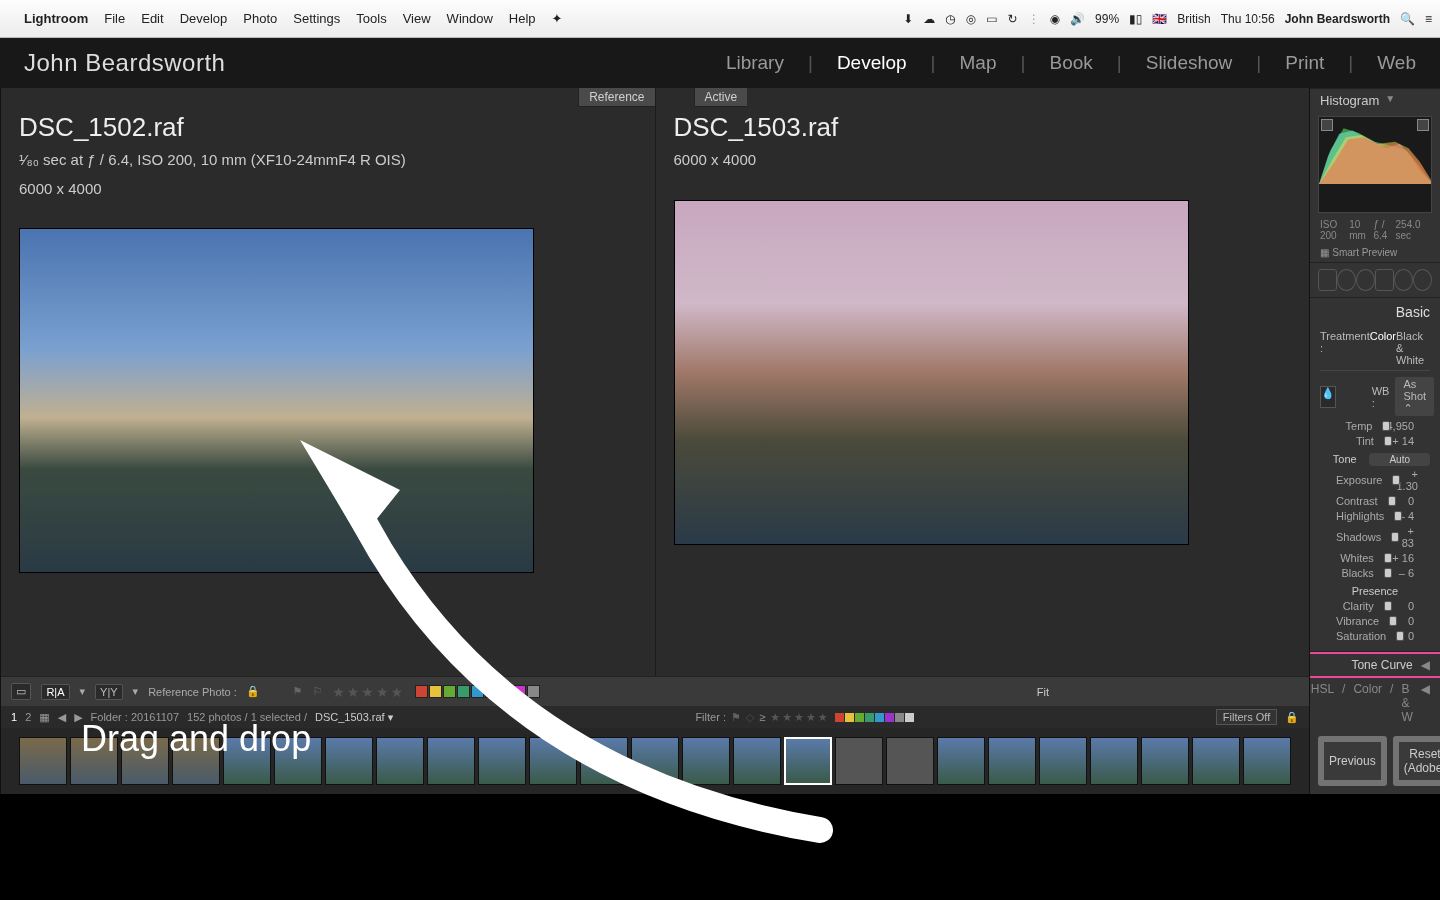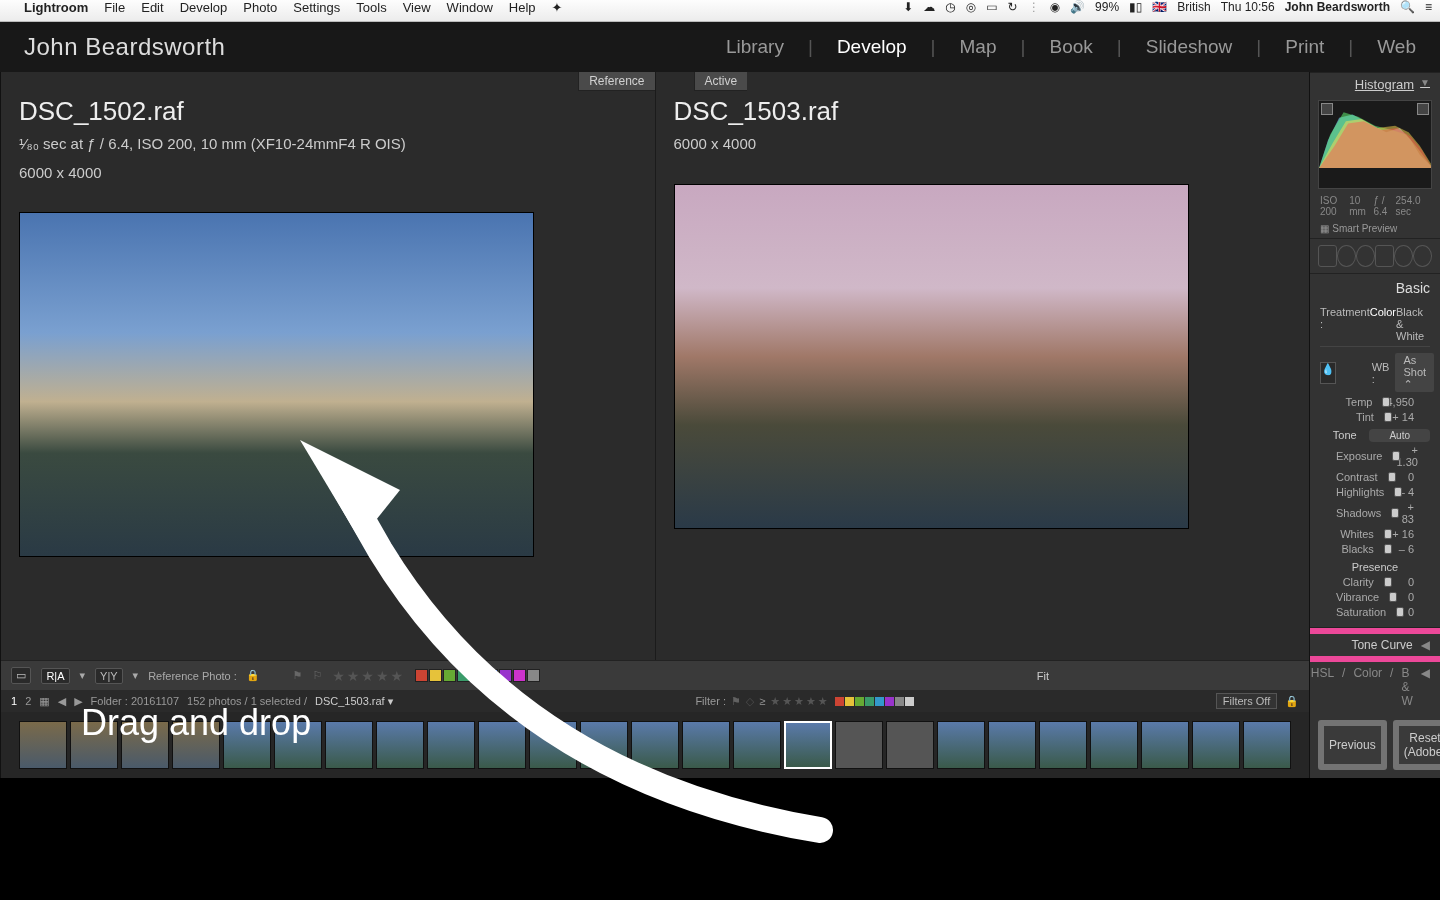--- a/index.html
+++ b/index.html
@@ -1,19 +1,19 @@
 <!DOCTYPE html>
 <html><head>
 <meta charset="utf-8">
 <style>
 * { margin:0; padding:0; box-sizing:border-box; font-family:-apple-system,"Helvetica Neue",Arial,sans-serif; }
 body { width:1440px; height:900px; background:#000; overflow:hidden; position:relative; }
 
 
-.menubar { height:22px; background:linear-gradient(#fdfdfd,#ececec); display:flex; align-items:flex-start; font-size:13px; color:#222; padding:0 8px; border-bottom:1px solid #bbb;}
+.menubar { height:38px; background:linear-gradient(#fdfdfd,#ececec); display:flex; align-items:center; font-size:13px; color:#222; padding:0 8px; border-bottom:1px solid #bbb;}
 .menubar .left { display:flex; gap:16px; align-items:center; }
 .menubar .left .app { font-weight:600; }
 .menubar .right { margin-left:auto; display:flex; gap:10px; align-items:center; font-size:12px;}
 .apple { font-size:14px; }
 
 
 .idbar { height:50px; background:#181818; display:flex; align-items:center; padding:0 24px; color:#ccc;}
 .identity { font-size:24px; font-weight:400; color:#ddd; letter-spacing:.5px;}
 .modules { margin-left:auto; display:flex; gap:24px; font-size:19px; color:#999;}
 .modules span { cursor:pointer; }
@@ -53,21 +53,21 @@
 
 
 .filmstrip{height:66px;background:#262626;display:flex;align-items:center;padding:4px 18px;gap:3px;overflow:hidden;}
 .thumb{width:48px;height:48px;background:linear-gradient(#7a6a4a,#4a5a6a);border:1px solid #111;}
 .thumb.sel{border:2px solid #fff;}
 .thumb.blue{background:linear-gradient(#5a7aaa,#3a5a4a);}
 .thumb.grey{background:#555;}
 
 
 .rpanel{width:250px;background:#333;color:#bbb;display:flex;flex-direction:column;font-size:11px;overflow:hidden;}
-.rpanel .hdr{display:flex;justify-content:flex-end;padding:4px 10px;font-size:13px;color:#ccc;border-top:1px solid #222;text-decoration:underline;}
+.rpanel .hdr{display:flex;justify-content:flex-start;padding:4px 10px;font-size:13px;color:#ccc;border-top:1px solid #222;}
 .rpanel .hdr .tri{margin-left:6px;color:#888;font-size:10px;}
 .histo{height:100px;margin:4px 8px;background:#1a1a1a;border:1px solid #444;position:relative;overflow:hidden;}
 .histo .clipL,.histo .clipR{position:absolute;top:2px;width:12px;height:12px;background:#444;border:1px solid #888;}
 .histo .clipL{left:2px;} .histo .clipR{right:2px;}
 .histo svg{position:absolute;inset:0;}
 .hmeta{display:flex;justify-content:space-between;padding:2px 10px;font-size:10px;color:#888;}
 .sprev{padding:4px 10px;font-size:10px;color:#999;border-bottom:1px solid #222;}
 .toolstrip{display:flex;justify-content:space-around;padding:6px 8px;border-bottom:1px solid #222;}
 .toolstrip .t{width:22px;height:22px;border:1px solid #555;border-radius:3px;}
 .toolstrip .t.circ{border-radius:50%;}
@@ -82,21 +82,21 @@
 .trow .sld .knob{position:absolute;top:-3px;width:8px;height:10px;background:#ccc;border:1px solid #555;border-radius:2px;}
 .trow .val{width:36px;text-align:right;}
 .treatment{display:flex;justify-content:space-between;padding:4px 0;border-bottom:1px solid #444;margin-bottom:6px;}
 .subhdr{text-align:center;color:#ccc;margin:6px 0 2px;font-size:11px;}
 .autobtn{float:right;background:#444;padding:1px 20px;border-radius:4px;font-size:10px;}
 .wbrow{display:flex;align-items:center;gap:6px;margin-bottom:4px;}
 .wbrow .picker{width:22px;height:22px;border:1px solid #555;background:#2a2a2a;}
 .wbsel{background:#444;padding:1px 8px;border-radius:2px;margin-left:auto;}
 .btnrow{display:flex;gap:6px;padding:8px;}
 .btnrow button{flex:1;background:#3a3a3a;border:6px solid #737373;color:#ccc;padding:5px;border-radius:3px;font-size:12px;}
-.collapsed{padding:4px 10px;display:flex;justify-content:flex-end;gap:8px;color:#888;border-top:6px solid #ec4899;font-size:12px;}
+.collapsed{padding:4px 10px;display:flex;justify-content:flex-end;gap:8px;color:#888;border-top:2px solid #ec4899;font-size:12px;}
 .collapsed .act{color:#ccc;}
 </style>
 </head>
 <body>
 
 <div class="menubar">
   <div class="left">
     <span class="apple"></span>
     <span class="app">Lightroom</span>
     <span>File</span>

